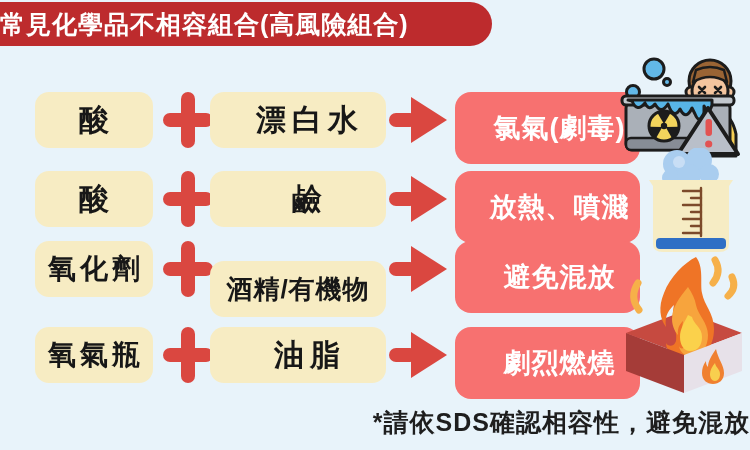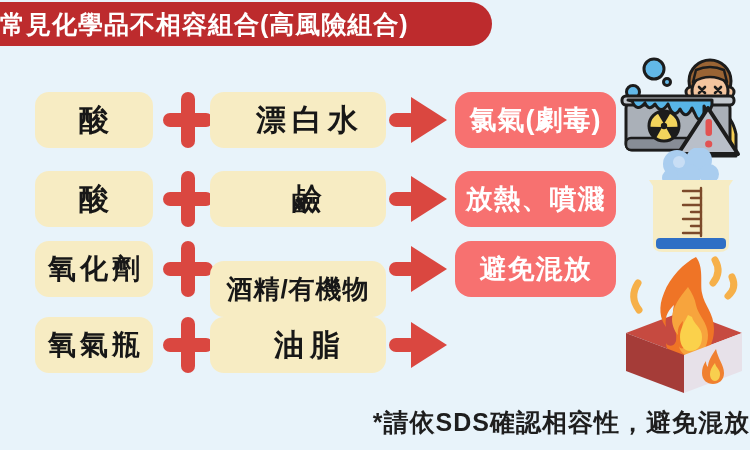--- a/index.html
+++ b/index.html
@@ -7,37 +7,37 @@
     position:relative;width:750px;height:450px;background:#e8f3fa;overflow:hidden;
     font-family:"Liberation Sans","DejaVu Sans",sans-serif;
   }
   .title{
     position:absolute;left:0;top:2px;width:492px;height:44px;
     background:#bd2b2d;border-radius:0 28px 28px 0;
     color:#fff;font-weight:bold;font-size:25px;letter-spacing:1px;
     display:flex;align-items:center;box-sizing:border-box;
   }
   .row{position:absolute;left:0;width:750px;height:56px;}
-  .r1{top:92px}.r2{top:171px}.r3{top:241px}.r4{top:317px}
+  .r1{top:92px}.r2{top:171px}.r3{top:241px}.r4{top:327px}
   .chem{
     position:absolute;top:0;height:56px;background:#f7ecc3;border-radius:14px;
     display:flex;align-items:center;justify-content:center;
     font-weight:bold;color:#171717;font-size:30px;letter-spacing:6px;padding-left:6px;
     box-sizing:border-box;white-space:nowrap;
   }
   .chem1{left:35px;width:118px;}
   .chem2{left:210px;width:176px;padding-left:24px;}
   .r3 .chem2{letter-spacing:1px;padding-left:0;font-size:26px;margin-top:20px;}
   .r3 .chem1, .r4 .chem1{font-size:28px;letter-spacing:4px;padding-left:4px;}
   .plus{position:absolute;left:163px;top:0;width:50px;height:56px;}
   .arrow{position:absolute;left:387px;top:0;width:62px;height:56px;}
   .result{
-    position:absolute;left:455px;top:0;width:161px;height:56px;
+    position:absolute;left:455px;top:0;width:161px;height:72px;
     background:#f77170;border-radius:16px;color:#fff;font-weight:bold;font-size:27px;
-    display:flex;align-items:center;justify-content:center;letter-spacing:1px;white-space:nowrap;
+    display:flex;align-items:center;justify-content:center;letter-spacing:1px;white-space:nowrap;padding-left:24px;
   }
   .footer{
     position:absolute;top:406px;left:0;width:750px;text-align:right;
     font-weight:bold;font-size:25px;color:#1e1e1e;letter-spacing:1px;
   }
   .icon{position:absolute;}
   #icon-toxic{left:620px;top:56px;width:128px;height:102px;}
   #icon-beaker{left:643px;top:148px;width:96px;height:112px;}
   #icon-fire{left:618px;top:253px;width:132px;height:142px;}
 </style>
@@ -94,20 +94,21 @@
     <div class="chem chem1">氧氣瓶</div>
     <svg class="plus" viewBox="0 0 50 56">
       <rect x="18" y="0" width="14" height="56" rx="7" fill="#da4740"></rect>
       <rect x="0" y="21" width="50" height="14" rx="7" fill="#da4740"></rect>
     </svg>
     <div class="chem chem2">油脂</div>
     <svg class="arrow" viewBox="0 0 62 56">
       <rect x="2" y="21" width="28" height="14" rx="7" fill="#da4740"></rect>
       <polygon points="24,5 60,28 24,51" fill="#da4740"></polygon>
     </svg>
+    <div class="result">劇烈燃燒</div>
   </div>
 
   <svg id="icon-toxic" class="icon" viewBox="0 0 128 102">
     <g stroke="#1c1c1c" stroke-width="3" stroke-linejoin="round">
       <circle cx="34" cy="13" r="10" fill="#62b8e8"></circle>
       <circle cx="13" cy="36" r="6.5" fill="#62b8e8"></circle>
       <circle cx="47" cy="26" r="3.5" fill="#62b8e8"></circle>
 
       <circle cx="90" cy="25" r="21" fill="#9a6434"></circle>
       <path d="M64,100 L64,78 Q68,60 78,58 L102,58 Q112,60 116,78 L116,100 Z" fill="#f6cf55"></path>

